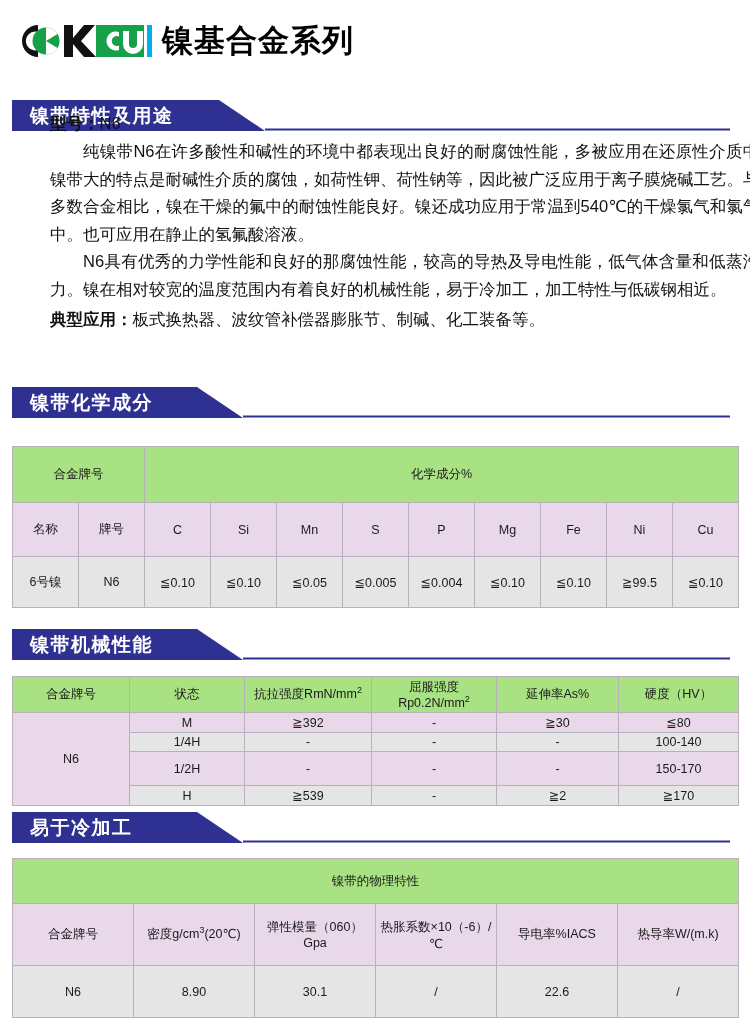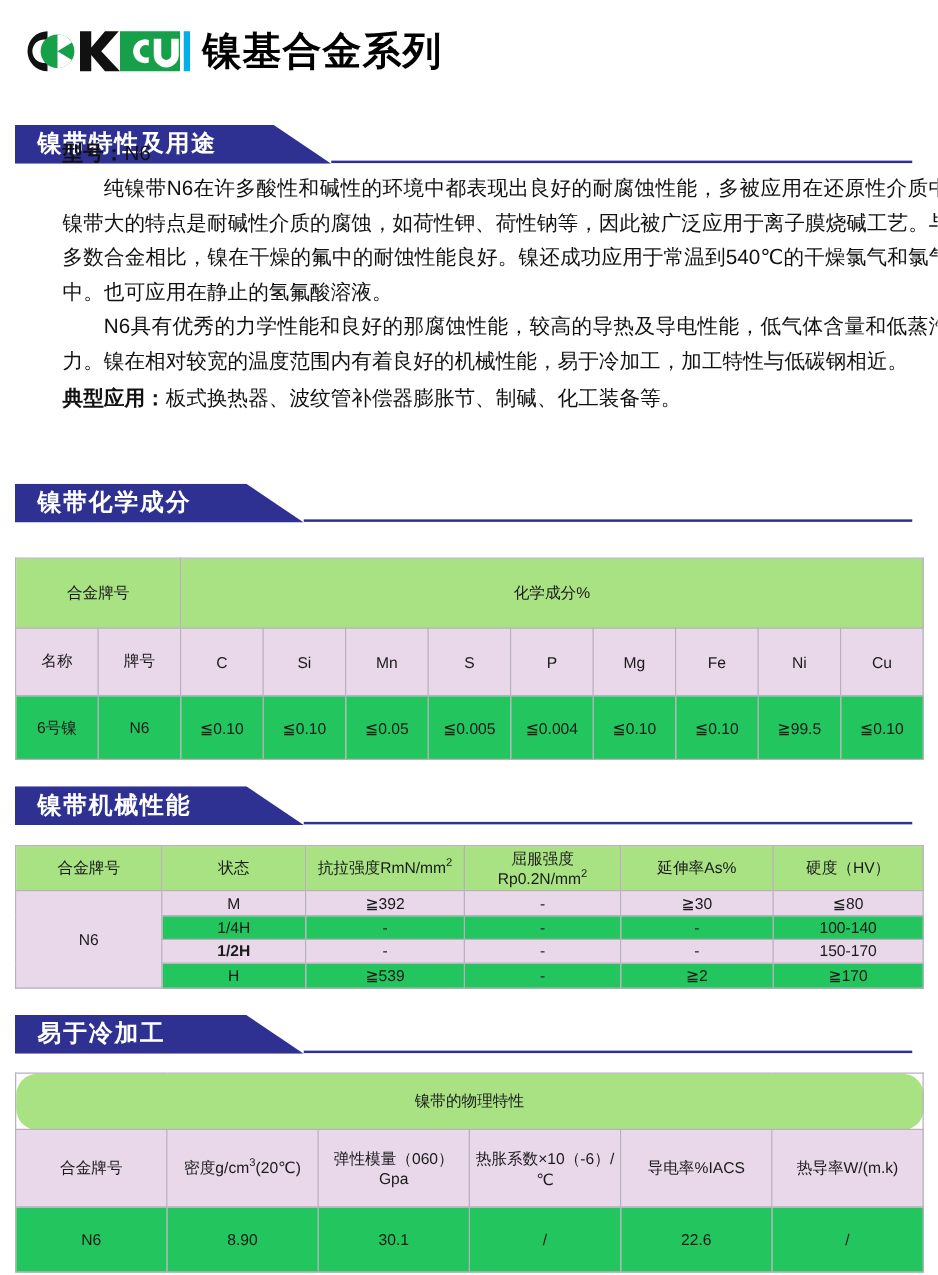--- a/index.html
+++ b/index.html
@@ -51,21 +51,21 @@
     font-size: 12.5px;
   }
   table.t td, table.t th {
     border: 1px solid #b9b0bd;
     text-align: center; vertical-align: middle;
     padding: 2px 1px; font-weight: normal;
     color: #1a1a1a;
   }
   .hdr-green { background: #a8e283; }
   .cell-pink { background: #e9d7ea; }
-  .cell-gray { background: #22c55e; }
+  .cell-gray { background: #e5e5e5; }
   .bold { font-weight: bold; }
   sup { font-size: 0.72em; vertical-align: super; line-height: 0; }
 </style>
 </head>
 <body>
 
 <div class="page">
 
   <div class="header">
     <div class="logo">
@@ -195,21 +195,21 @@
       <td class="cell-pink">≦80</td>
     </tr>
     <tr>
       <td class="cell-gray" style="height:19px;">1/4H</td>
       <td class="cell-gray">-</td>
       <td class="cell-gray">-</td>
       <td class="cell-gray">-</td>
       <td class="cell-gray">100-140</td>
     </tr>
     <tr>
-      <td class="cell-pink" style="height:19px;font-weight:bold;">1/2H</td>
+      <td class="cell-pink" style="height:34px;">1/2H</td>
       <td class="cell-pink">-</td>
       <td class="cell-pink">-</td>
       <td class="cell-pink">-</td>
       <td class="cell-pink">150-170</td>
     </tr>
     <tr>
       <td class="cell-gray" style="height:19px;">H</td>
       <td class="cell-gray">≧539</td>
       <td class="cell-gray">-</td>
       <td class="cell-gray">≧2</td>
@@ -230,21 +230,21 @@
     <colgroup>
       <col style="width:121px">
         <col style="width:121px">
         <col style="width:121px">
       <col style="width:121px">
         <col style="width:121px">
         <col style="width:121px">
     </colgroup>
     <tbody>
         <tr>
-      <td class="hdr-green" colspan="6" style="height:45px;border-radius:17px;">镍带的物理特性</td>
+      <td class="hdr-green" colspan="6" style="height:45px;">镍带的物理特性</td>
     </tr>
     <tr>
       <td class="cell-pink" style="height:62px;">合金牌号</td>
       <td class="cell-pink"><span>密度g/cm</span><sup>3</sup><span>(20℃)</span></td>
       <td class="cell-pink"><span>弹性模量（060）</span><br><span>Gpa</span></td>
       <td class="cell-pink"><span>热胀系数×10（-6）/</span><br><span>℃</span></td>
       <td class="cell-pink">导电率%IACS</td>
       <td class="cell-pink">热导率W/(m.k)</td>
     </tr>
     <tr>

